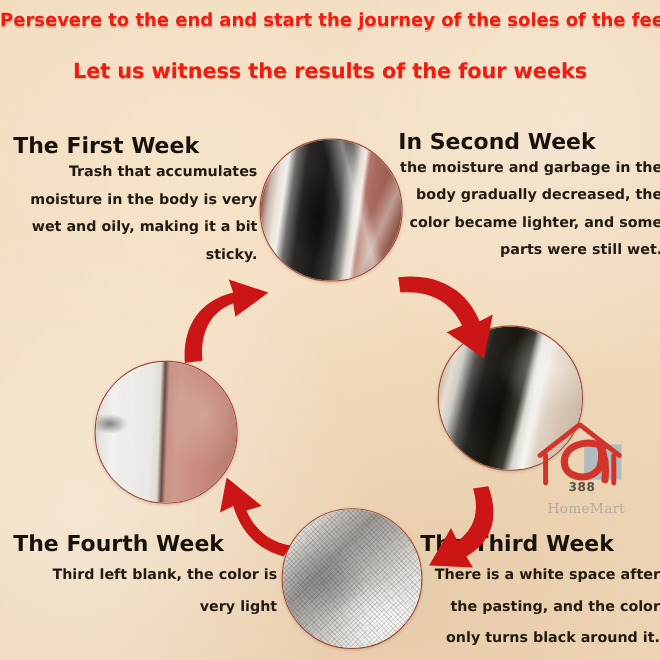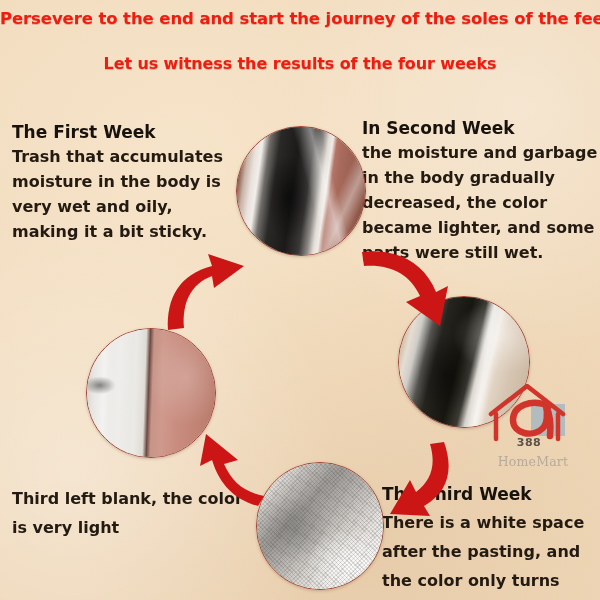--- a/index.html
+++ b/index.html
@@ -27,33 +27,33 @@
   
   .headline{
     position:absolute;left:0;width:600px;text-align:center;
     color:#f01c10;font-weight:bold;
     font-family:"DejaVu Sans","Liberation Sans",sans-serif;
     letter-spacing:-0.1px;
     text-shadow:0 1px 0 rgba(160,30,15,.25);
     white-space:nowrap;
   }
   #headline1{top:9px;font-size:16.5px;}
-  #headline2{top:54px;font-size:16px;}
+  #headline2{top:54px;font-size:19px;}
 
   
   .block{position:absolute;}
   .block .ttl{
     font-weight:bold;color:#18120d;
     font-family:"DejaVu Sans","Liberation Sans",sans-serif;
-    font-size:17px;line-height:20px;margin-bottom:2px;
+    font-size:20px;line-height:20px;margin-bottom:2px;
   }
   .block .body{
     font-weight:bold;color:#231a12;
     font-family:"DejaVu Sans","Liberation Sans",sans-serif;
-    font-size:16px;line-height:25px;
+    font-size:13px;line-height:25px;text-align:right;
   }
   #blk-w1{left:12px;top:122px;width:222px;}
   #blk-w2{left:362px;top:118px;width:240px;}
   #blk-w4{left:12px;top:484px;width:240px;}
   #blk-w3{left:382px;top:484px;width:218px;}
   #blk-w3 .body,#blk-w4 .body{line-height:29px;}
   #blk-w4 .ttl{margin-bottom:4px;}
   #blk-w3 .ttl{margin-bottom:4px;}
 
   
@@ -200,20 +200,21 @@
     <div class="ttl">In Second Week</div>
     <div class="body">the moisture and garbage in the body gradually decreased, the color became lighter, and some parts were still wet.</div>
   </div>
 
   <div class="block" id="blk-w3">
     <div class="ttl">The Third Week</div>
     <div class="body">There is a white space after the pasting, and the color only turns black around it.</div>
   </div>
 
   <div class="block" id="blk-w4">
+    <div class="ttl">The Fourth Week</div>
     <div class="body">Third left blank, the color is very light</div>
   </div>
 
   <div class="circ" id="circ1">
     <div class="pic"></div>
   </div>
   <div class="circ" id="circ2">
     <div class="pic"></div>
   </div>
   <div class="circ" id="circ3">

